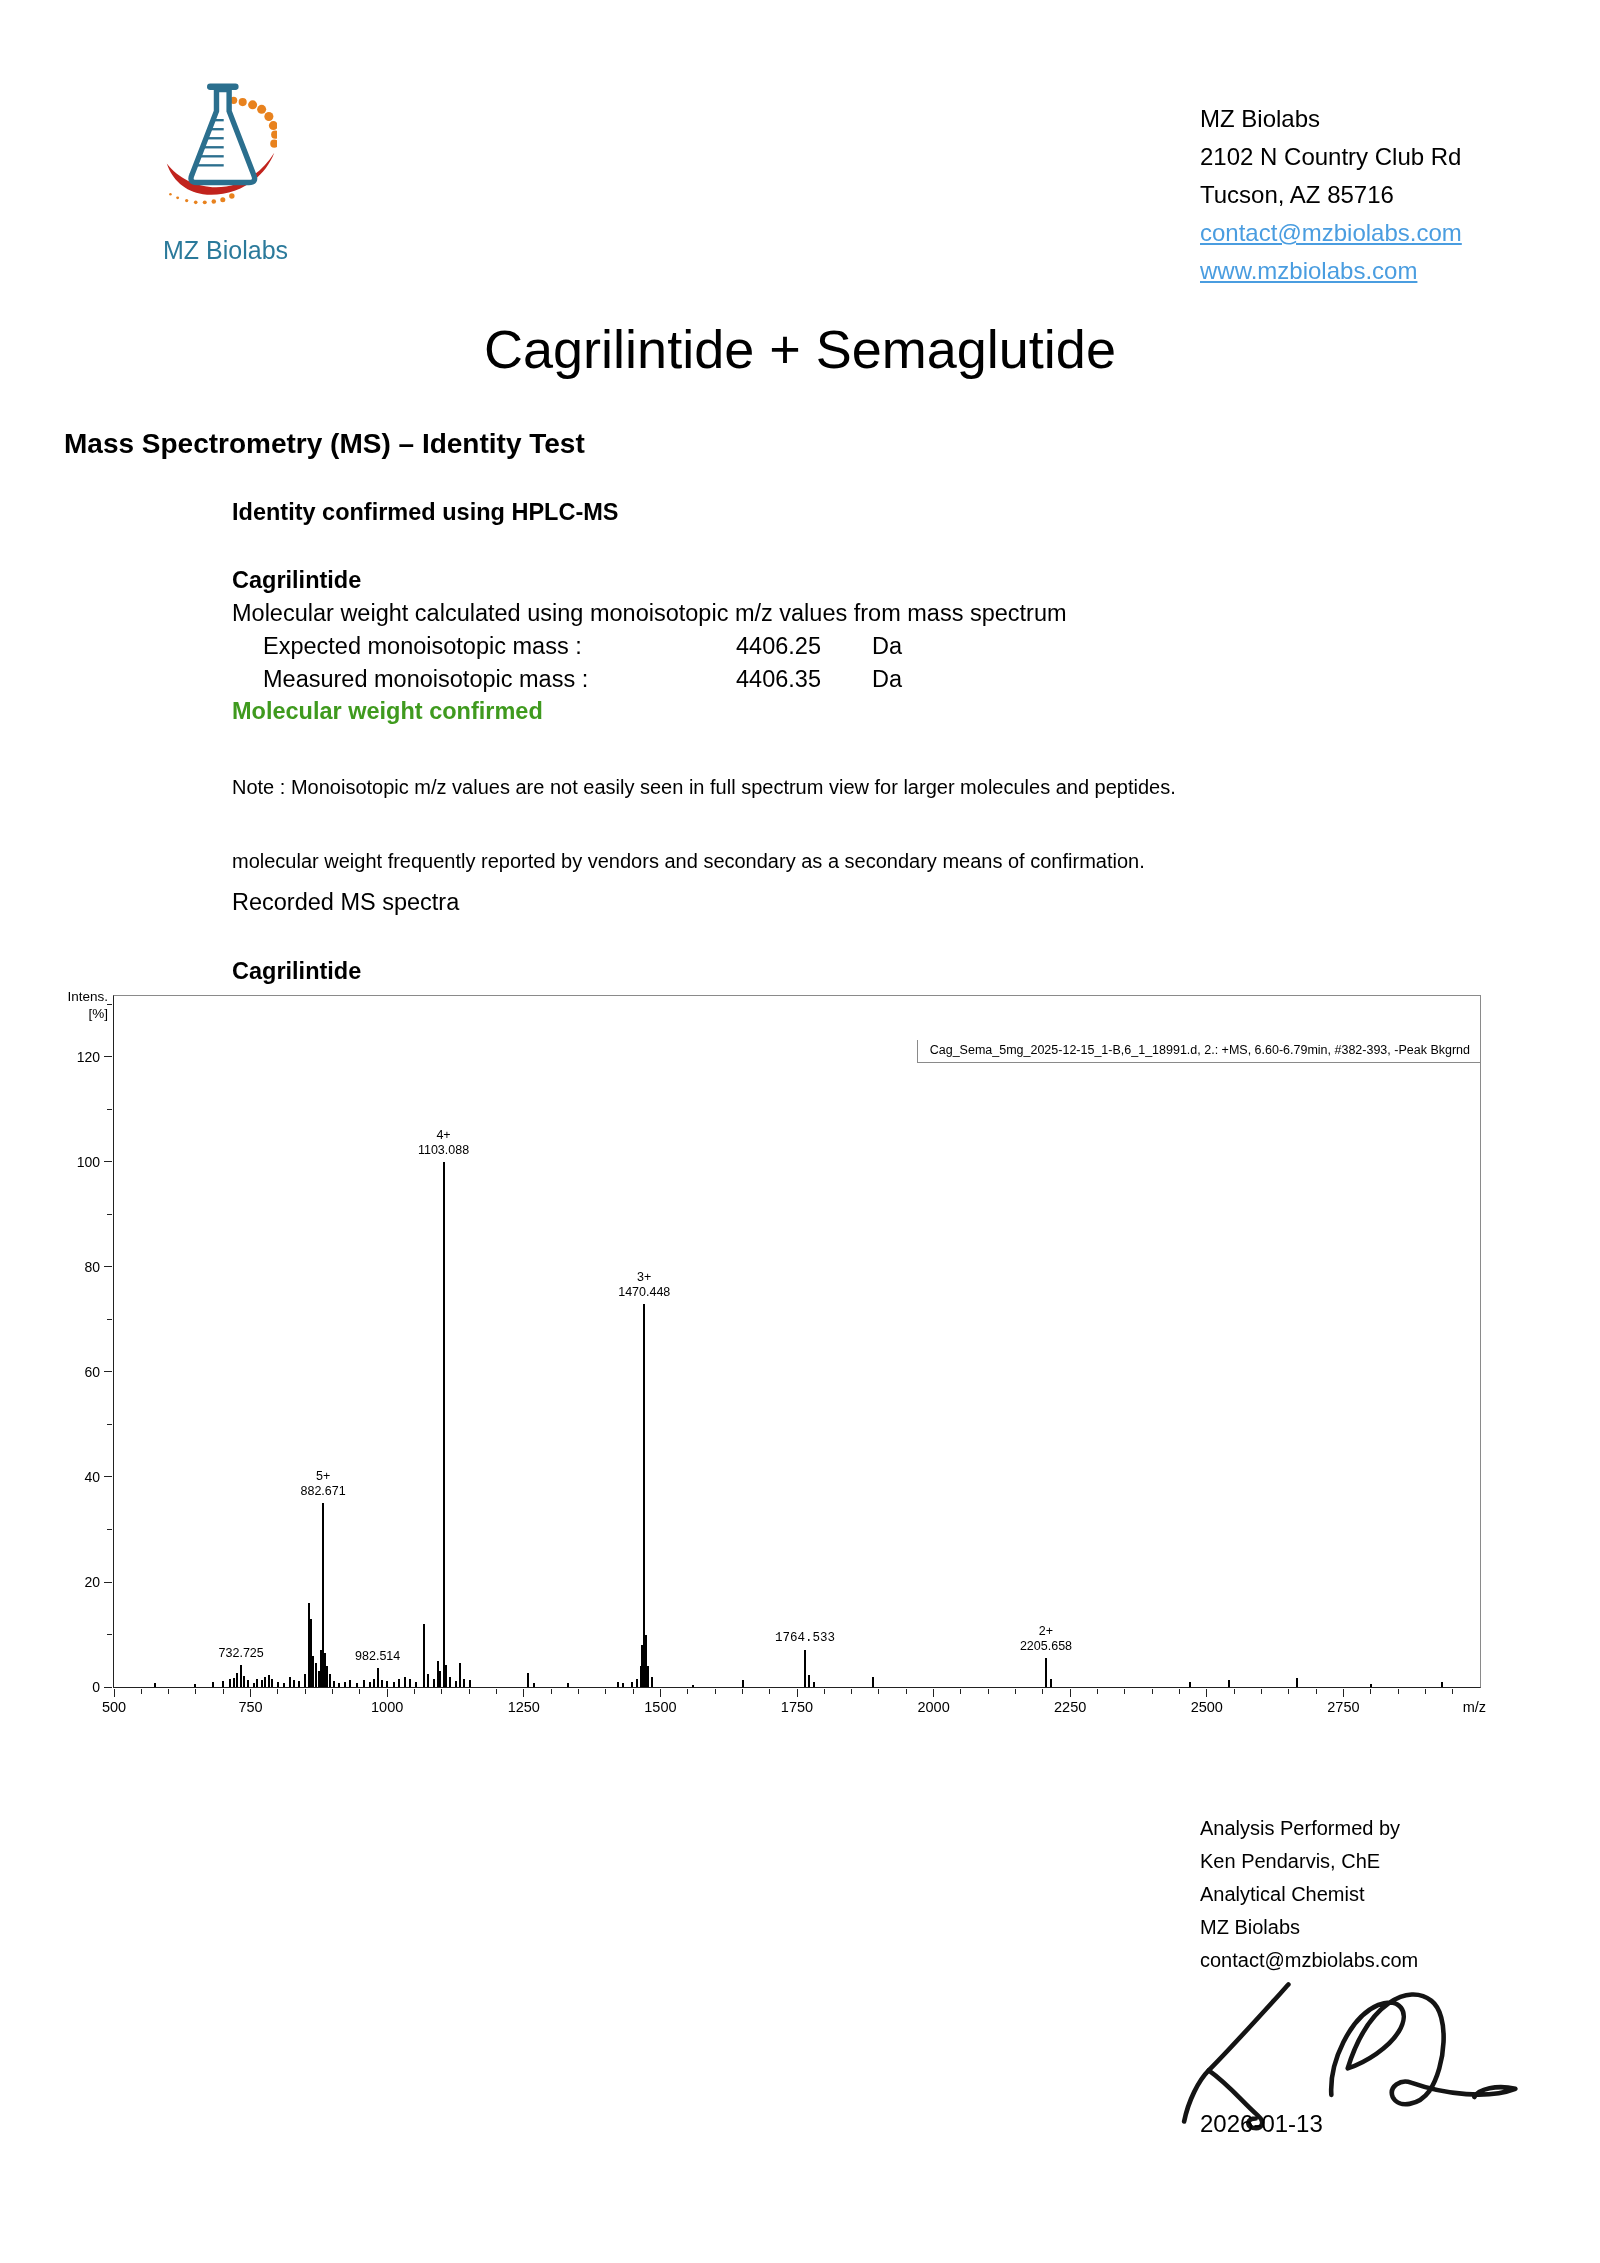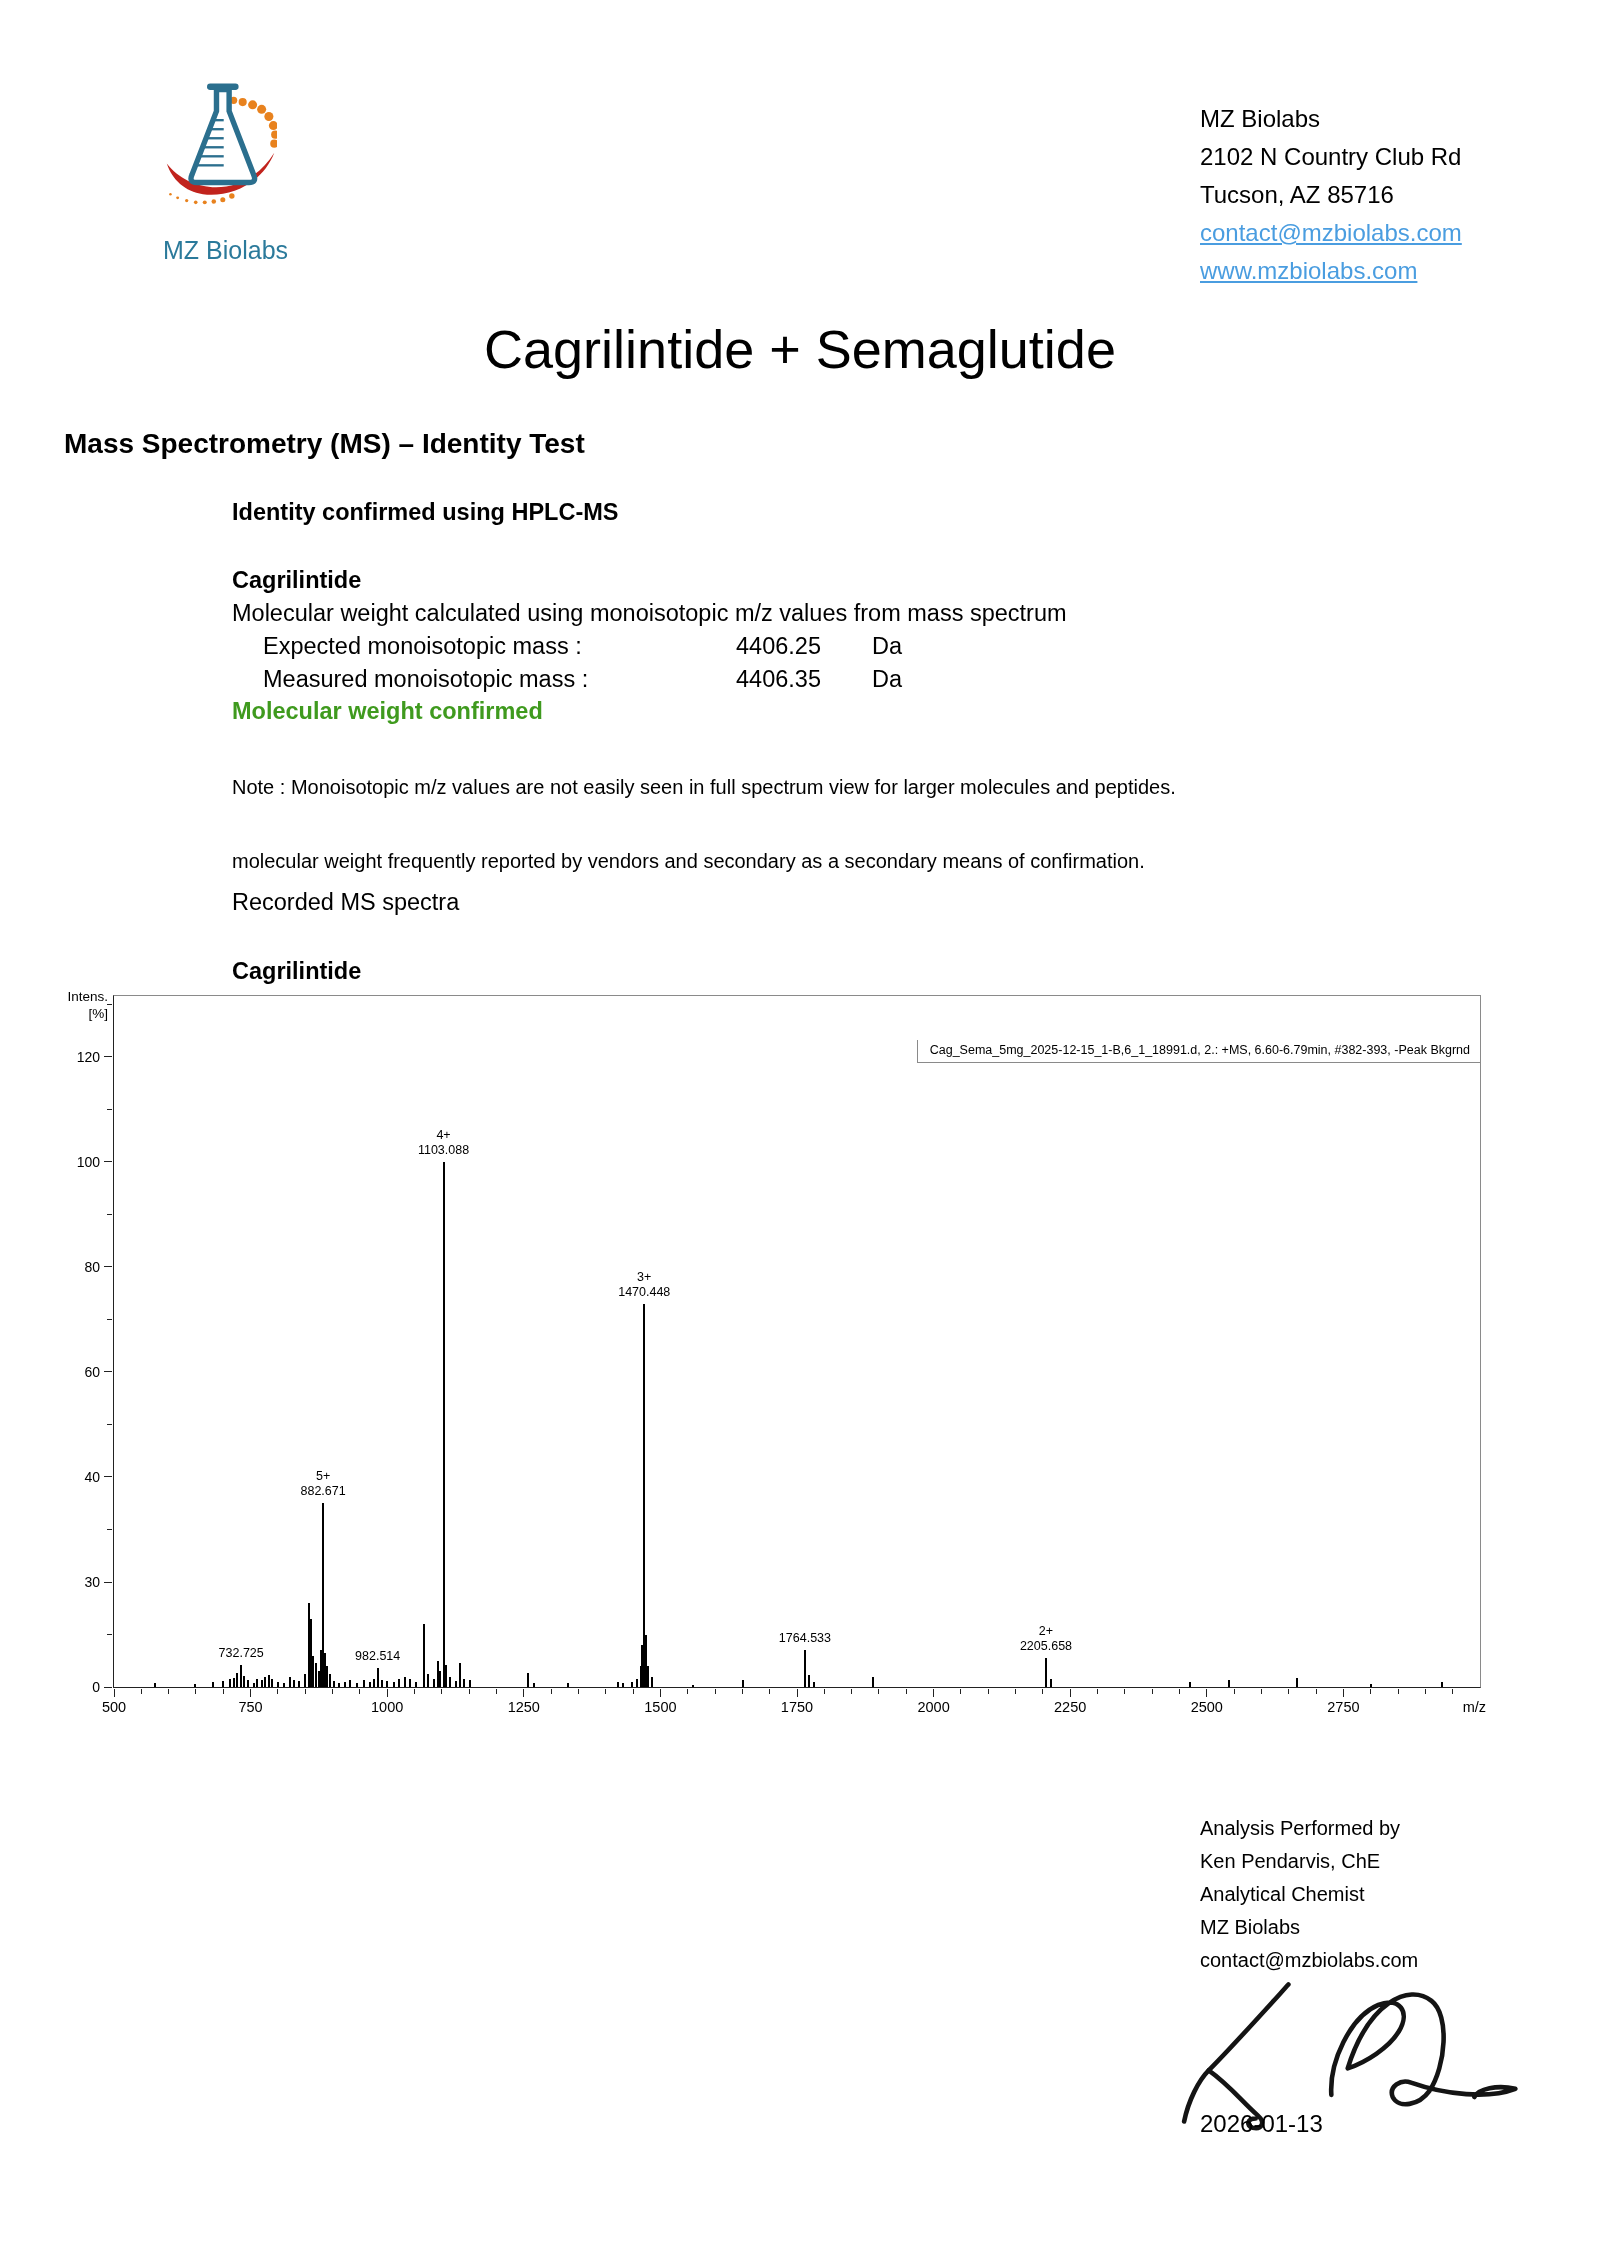--- a/index.html
+++ b/index.html
@@ -113,21 +113,21 @@
     <div>[%]</div>
   </div>
 
   <div id="plot">
     <div class="annot">Cag_Sema_5mg_2025-12-15_1-B,6_1_18991.d, 2.: +MS, 6.60-6.79min, #382-393, -Peak Bkgrnd</div>
     <div class="mzlabel">m/z</div>
   <div class="ytick major" style="bottom: calc(0% - 0.5px);"></div>
       <div class="yticklabel" style="bottom: calc(0% - 8px);">0</div>
       <div class="ytick" style="bottom: calc(7.59878% - 0.5px);"></div>
       <div class="ytick major" style="bottom: calc(15.1976% - 0.5px);"></div>
-      <div class="yticklabel" style="bottom: calc(15.1976% - 8px);">30</div>
+      <div class="yticklabel" style="bottom: calc(15.1976% - 8px);">20</div>
       <div class="ytick" style="bottom: calc(22.7964% - 0.5px);"></div>
       <div class="ytick major" style="bottom: calc(30.3951% - 0.5px);"></div>
       <div class="yticklabel" style="bottom: calc(30.3951% - 8px);">40</div>
       <div class="ytick" style="bottom: calc(37.9939% - 0.5px);"></div>
       <div class="ytick major" style="bottom: calc(45.5927% - 0.5px);"></div>
       <div class="yticklabel" style="bottom: calc(45.5927% - 8px);">60</div>
       <div class="ytick" style="bottom: calc(53.1915% - 0.5px);"></div>
       <div class="ytick major" style="bottom: calc(60.7903% - 0.5px);"></div>
       <div class="yticklabel" style="bottom: calc(60.7903% - 8px);">80</div>
       <div class="ytick" style="bottom: calc(68.3891% - 0.5px);"></div>
@@ -293,21 +293,21 @@
       <div class="peaklabel" style="left: 24.1235%; bottom: calc(75.9878% + 4px);">
         <div>4+</div>
         <div>1103.088</div>
       </div>
       <div class="peak" style="left: calc(38.8179% - 1px); height: 55.4711%; background: rgb(0, 0, 0);"></div>
       <div class="peaklabel" style="left: 38.8179%; bottom: calc(55.4711% + 4px);">
         <div>3+</div>
         <div>1470.448</div>
       </div>
       <div class="peak" style="left: calc(50.5813% - 1px); height: 5.31915%; background: rgb(0, 0, 0);"></div>
-      <div class="peaklabel" style="left: 50.5813%; bottom: calc(5.31915% + 4px);">
+      <div class="peaklabel" style="left: 50.5813%; bottom: calc(5.31915% + 4px); font-family: Liberation Mono, monospace;">
         <div>1764.533</div>
       </div>
       <div class="peak" style="left: calc(68.2263% - 1px); height: 4.17933%; background: rgb(0, 0, 0);"></div>
       <div class="peaklabel" style="left: 68.2263%; bottom: calc(4.17933% + 4px);">
         <div>2+</div>
         <div>2205.658</div>
       </div>
     </div>
 
   <div class="abs" style="left:1200px;top:1812px;">

